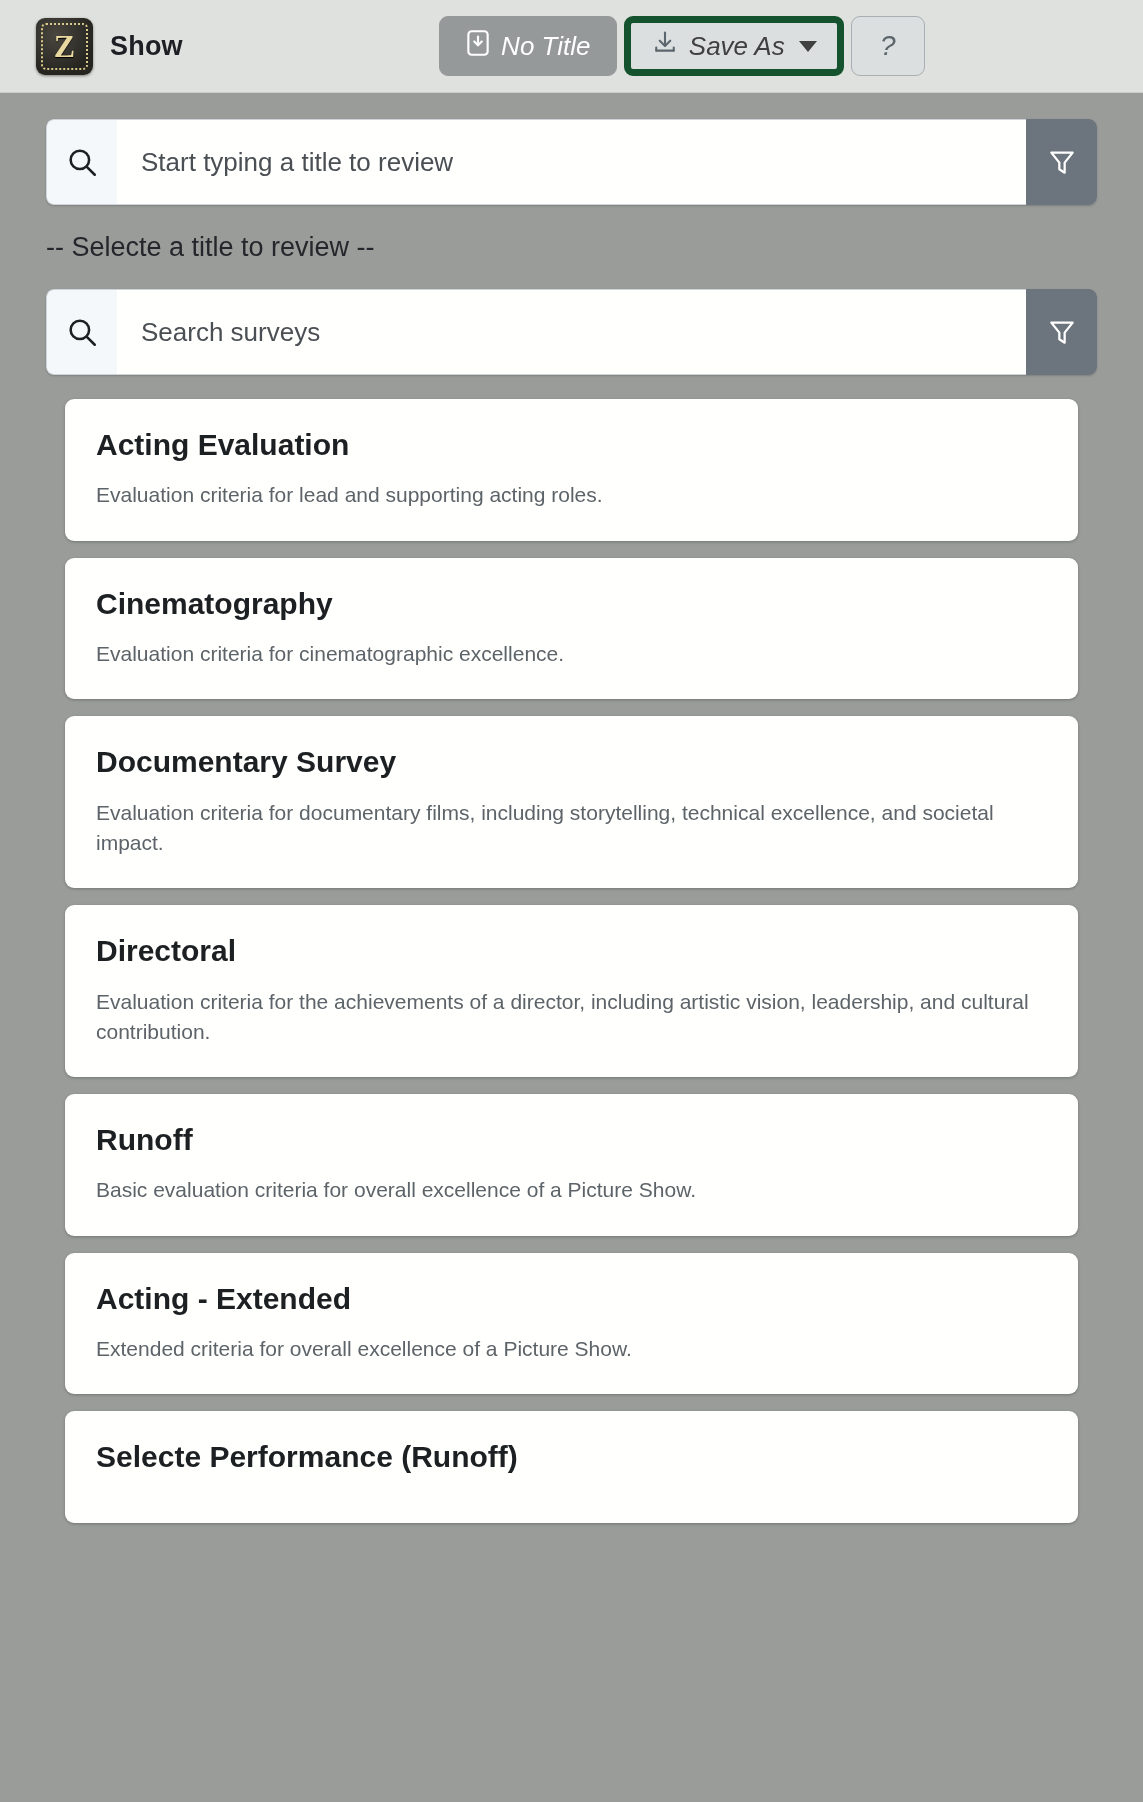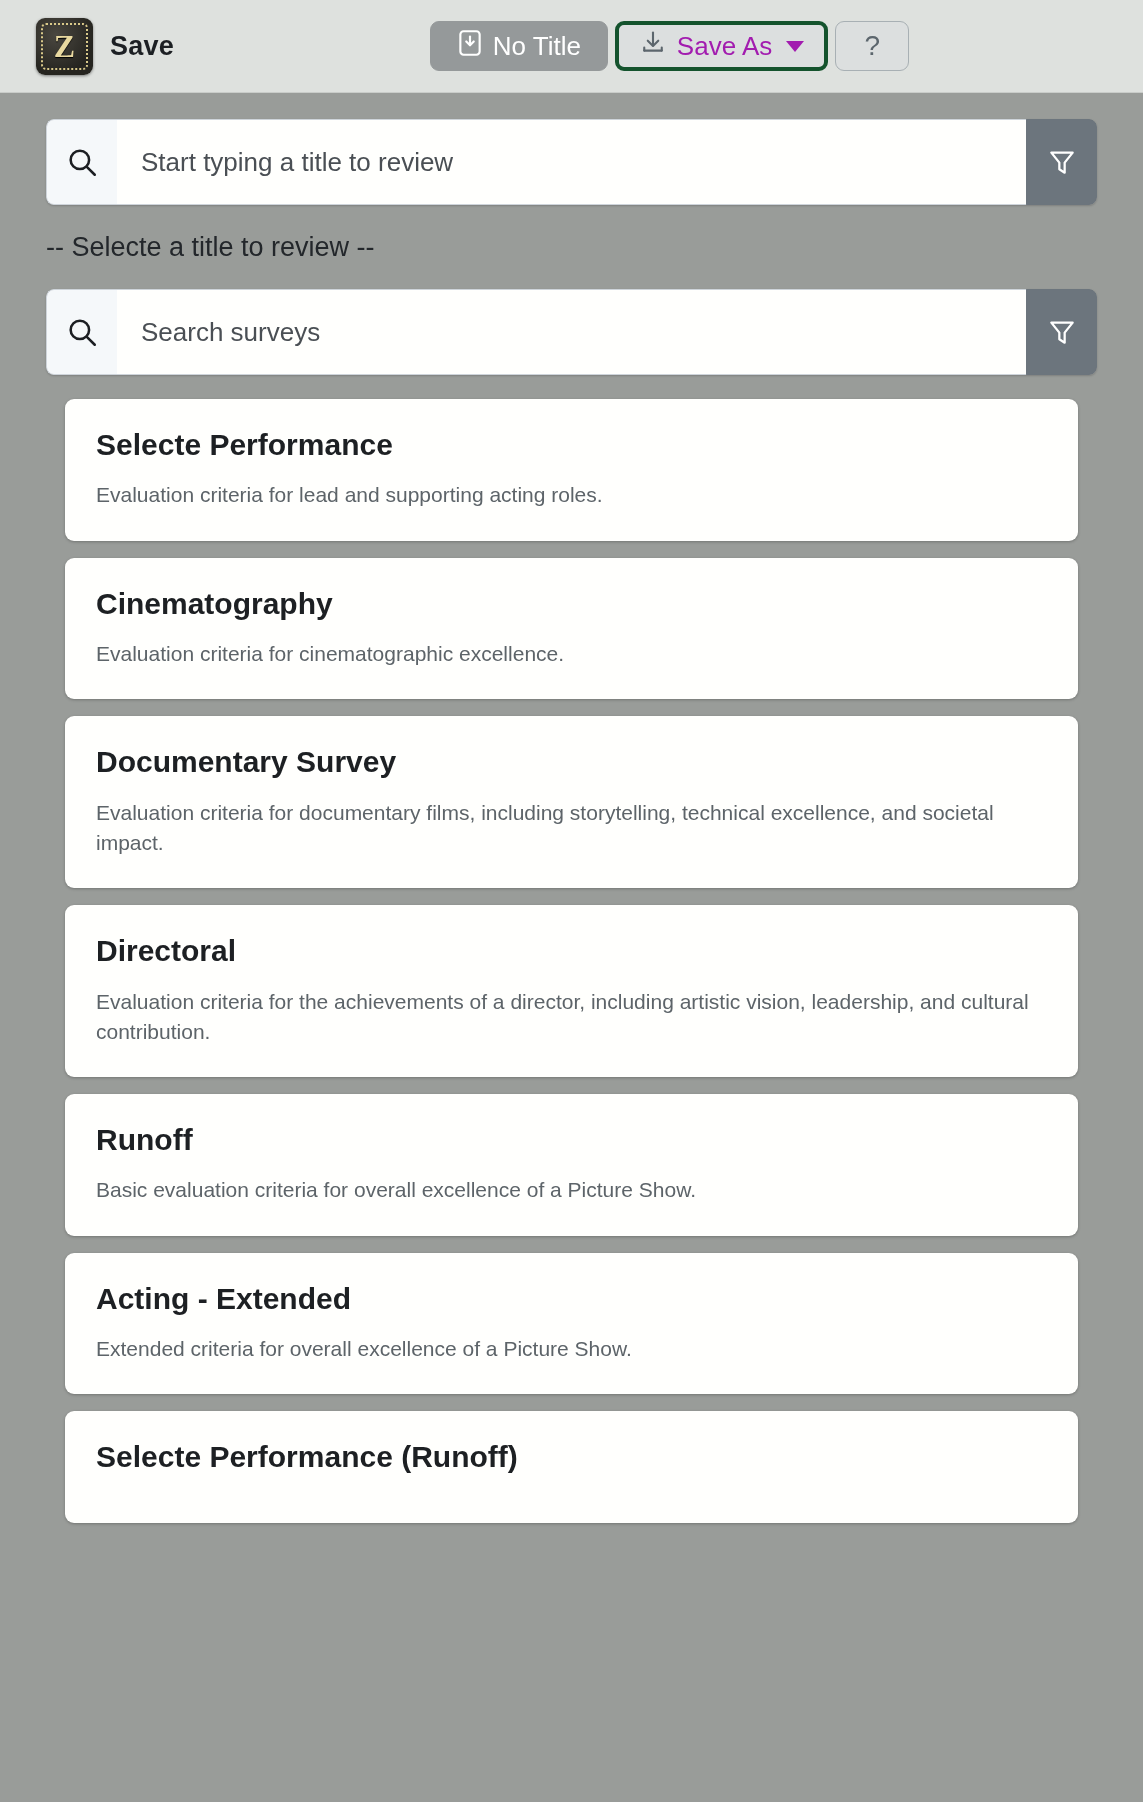--- a/index.html
+++ b/index.html
@@ -54,40 +54,41 @@
     letter-spacing: .2px;
   }
 
   .top-actions {
     display: flex;
     align-items: center;
     gap: 7px;
     margin-left: 256px;
   }
   .btn {
-    height: 50px;
+    height: 60px;
     border-radius: 9px;
     display: flex;
     align-items: center;
     justify-content: center;
     gap: 10px;
     font-size: 26px;
     padding: 0 20px;
     white-space: nowrap;
+    font-style: italic;
   }
   .btn-title {
     background: #95999a;
     color: #ffffff;
     border: 1px solid #95999a;
     min-width: 178px;
   }
   .btn-saveas {
     background: #dcdfdf;
-    color: #a21caf;
-    border: 4px solid #14532d;
+    color: #404040;
+    border: 7px solid #14532d;
     min-width: 208px;
   }
   .btn-help {
     background: #dcdfdf;
     color: #5c666d;
     border: 1px solid #a8b0b4;
     width: 74px;
     padding: 0;
     font-size: 28px;
   }
@@ -182,21 +183,21 @@
 </style>
 </head>
 <body>
 
 <div class="topbar">
   <div class="brand">
     <div class="logo">
       <div class="frame"></div>
       <div class="zed">Z</div>
     </div>
-    <div class="brand-name">Save</div>
+    <div class="brand-name">Show</div>
   </div>
 
   <div class="top-actions">
 
     <div class="btn btn-title">
       <span>
         <svg width="26" height="30" viewBox="0 0 24 28" fill="none" stroke="#ffffff" stroke-width="2" stroke-linecap="round" stroke-linejoin="round">
           <rect x="3" y="3" width="18" height="22" rx="3"></rect>
           <path d="M12 8 v8"></path>
           <path d="M8.5 12.5 L12 16 L15.5 12.5"></path>
@@ -260,21 +261,21 @@
     <div class="filter-btn">
       <svg width="32" height="32" viewBox="0 0 24 24" fill="none" stroke="#ffffff" stroke-width="1.7" stroke-linecap="round" stroke-linejoin="round">
         <path d="M4 5 h16 L14 12.5 V20 L10 17.5 V12.5 Z"></path>
       </svg>
     </div>
   </div>
 
   <div class="cards">
 
     <div class="card">
-      <div class="card-title">Selecte Performance</div>
+      <div class="card-title">Acting Evaluation</div>
       <div class="card-desc">Evaluation criteria for lead and supporting acting roles.</div>
     </div>
 
     <div class="card">
       <div class="card-title">Cinematography</div>
       <div class="card-desc">Evaluation criteria for cinematographic excellence.</div>
     </div>
 
     <div class="card">
       <div class="card-title">Documentary Survey</div>

